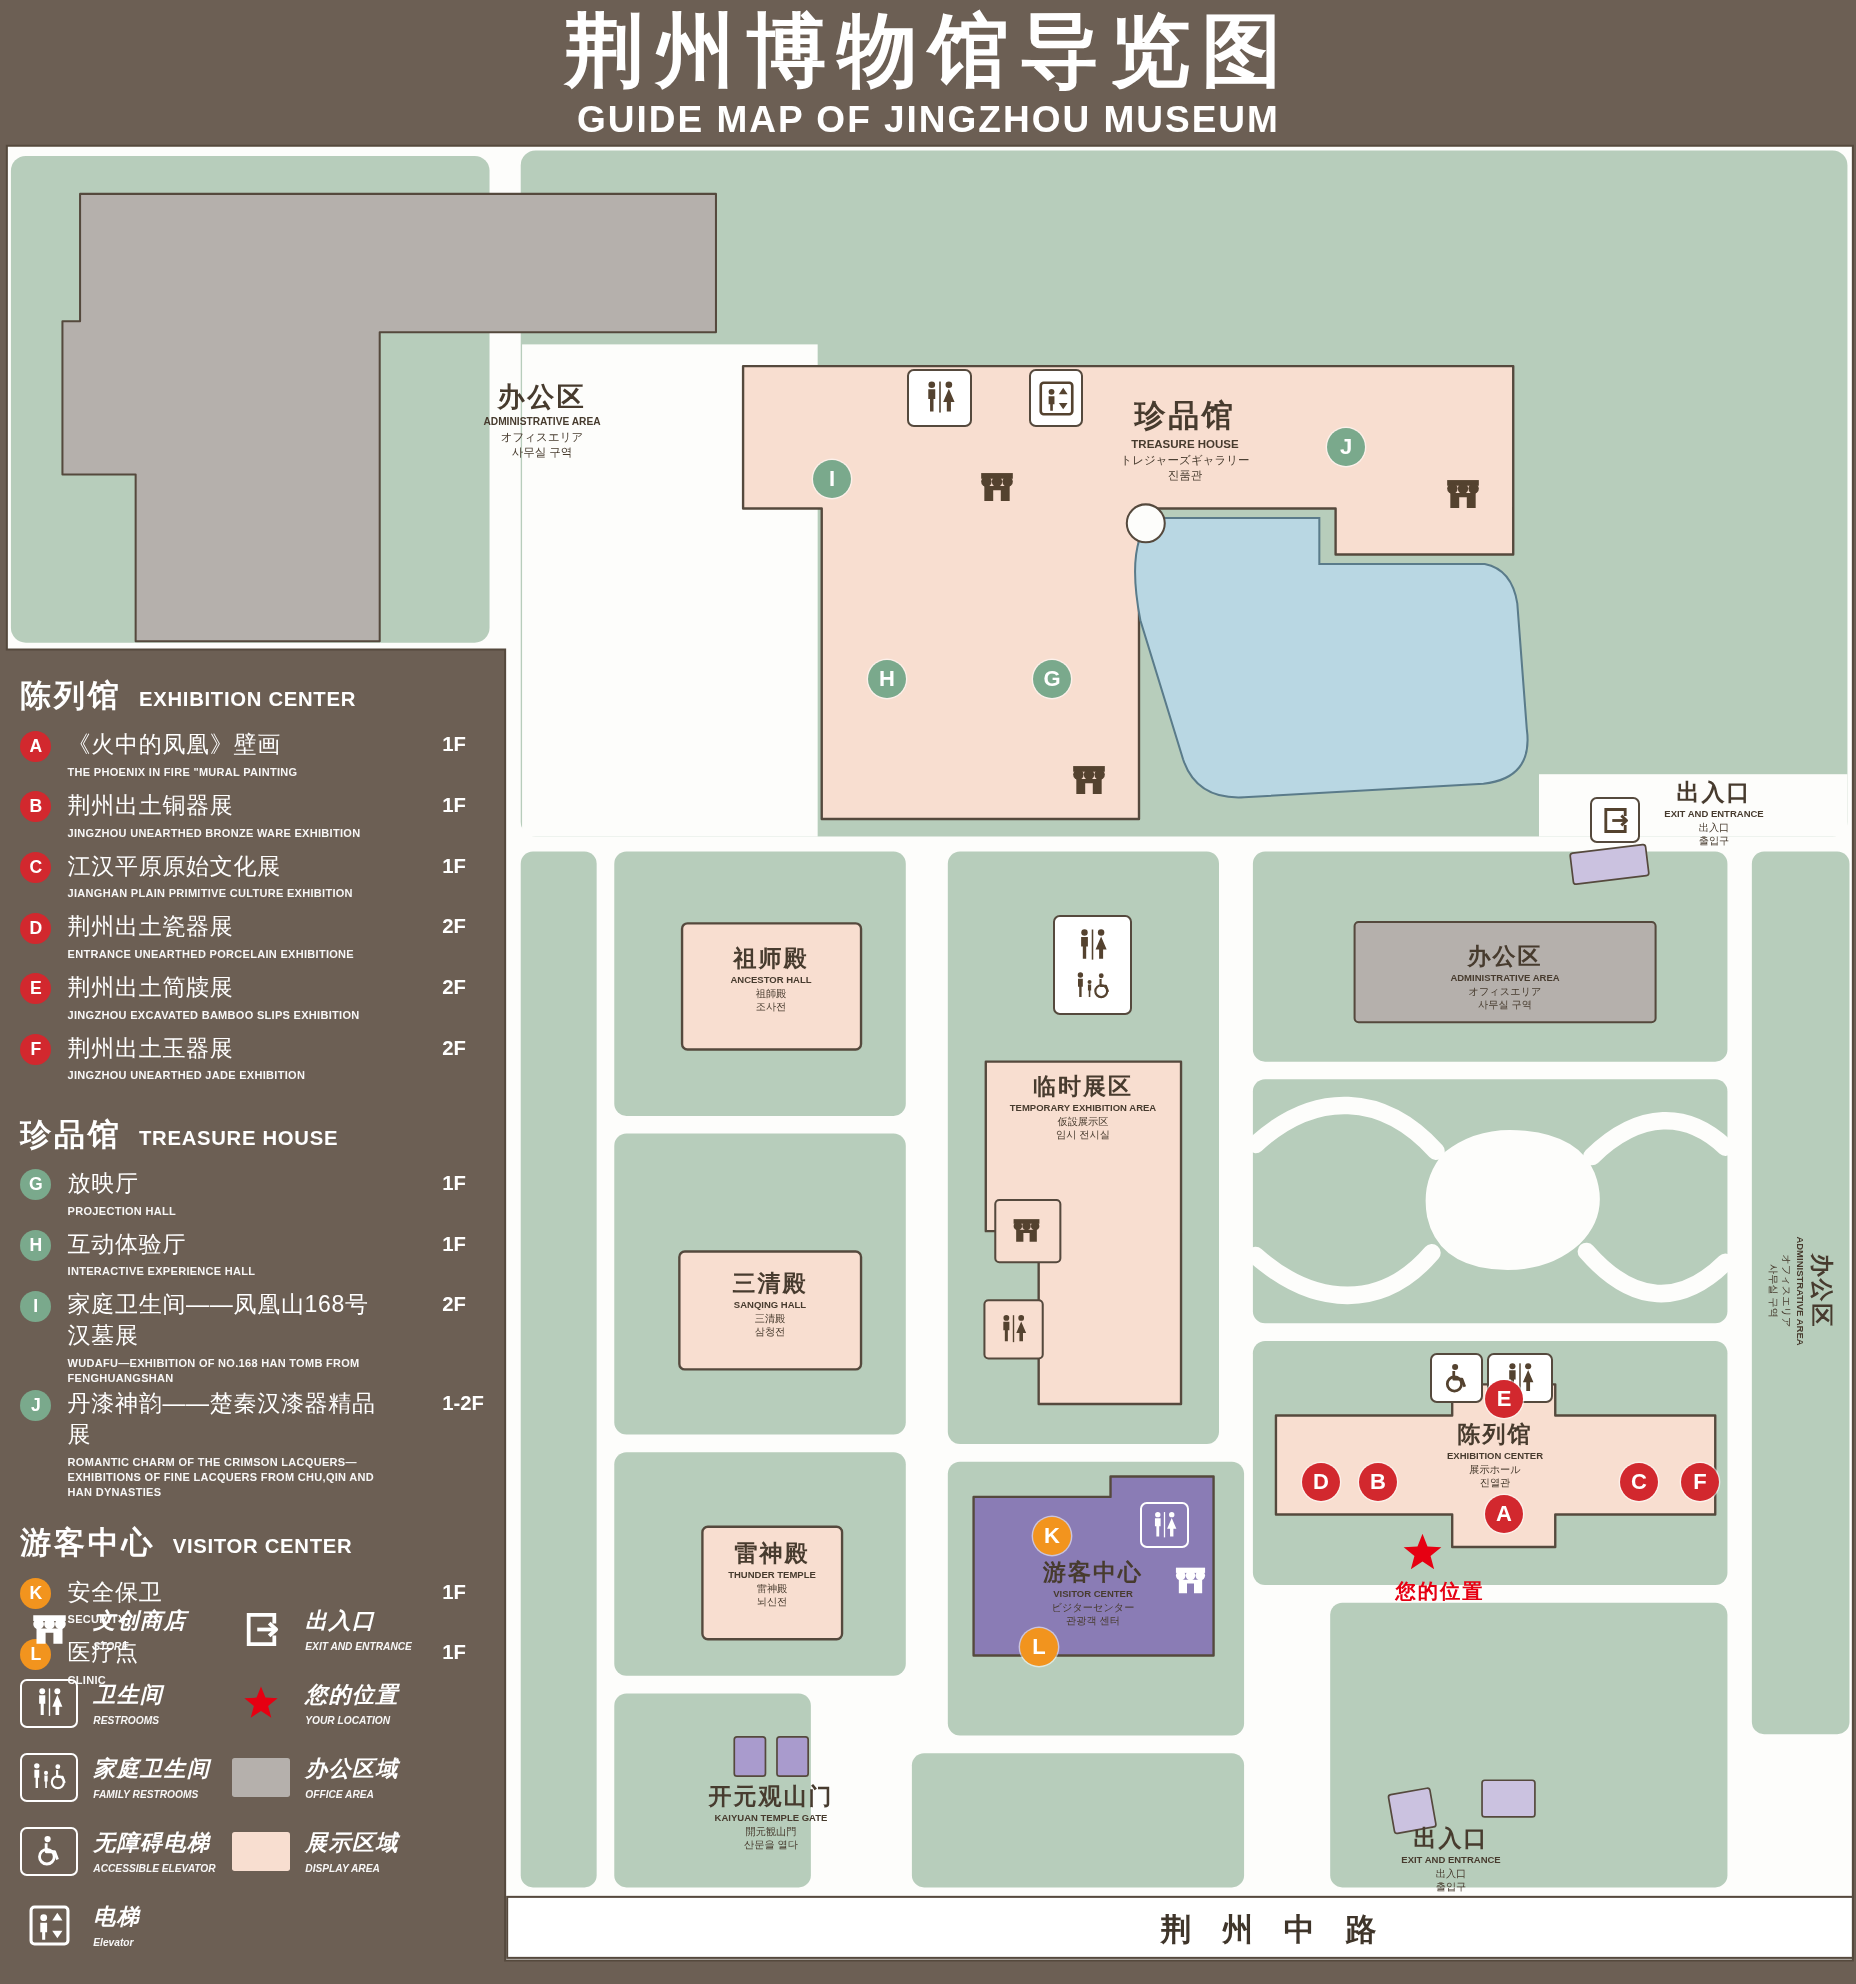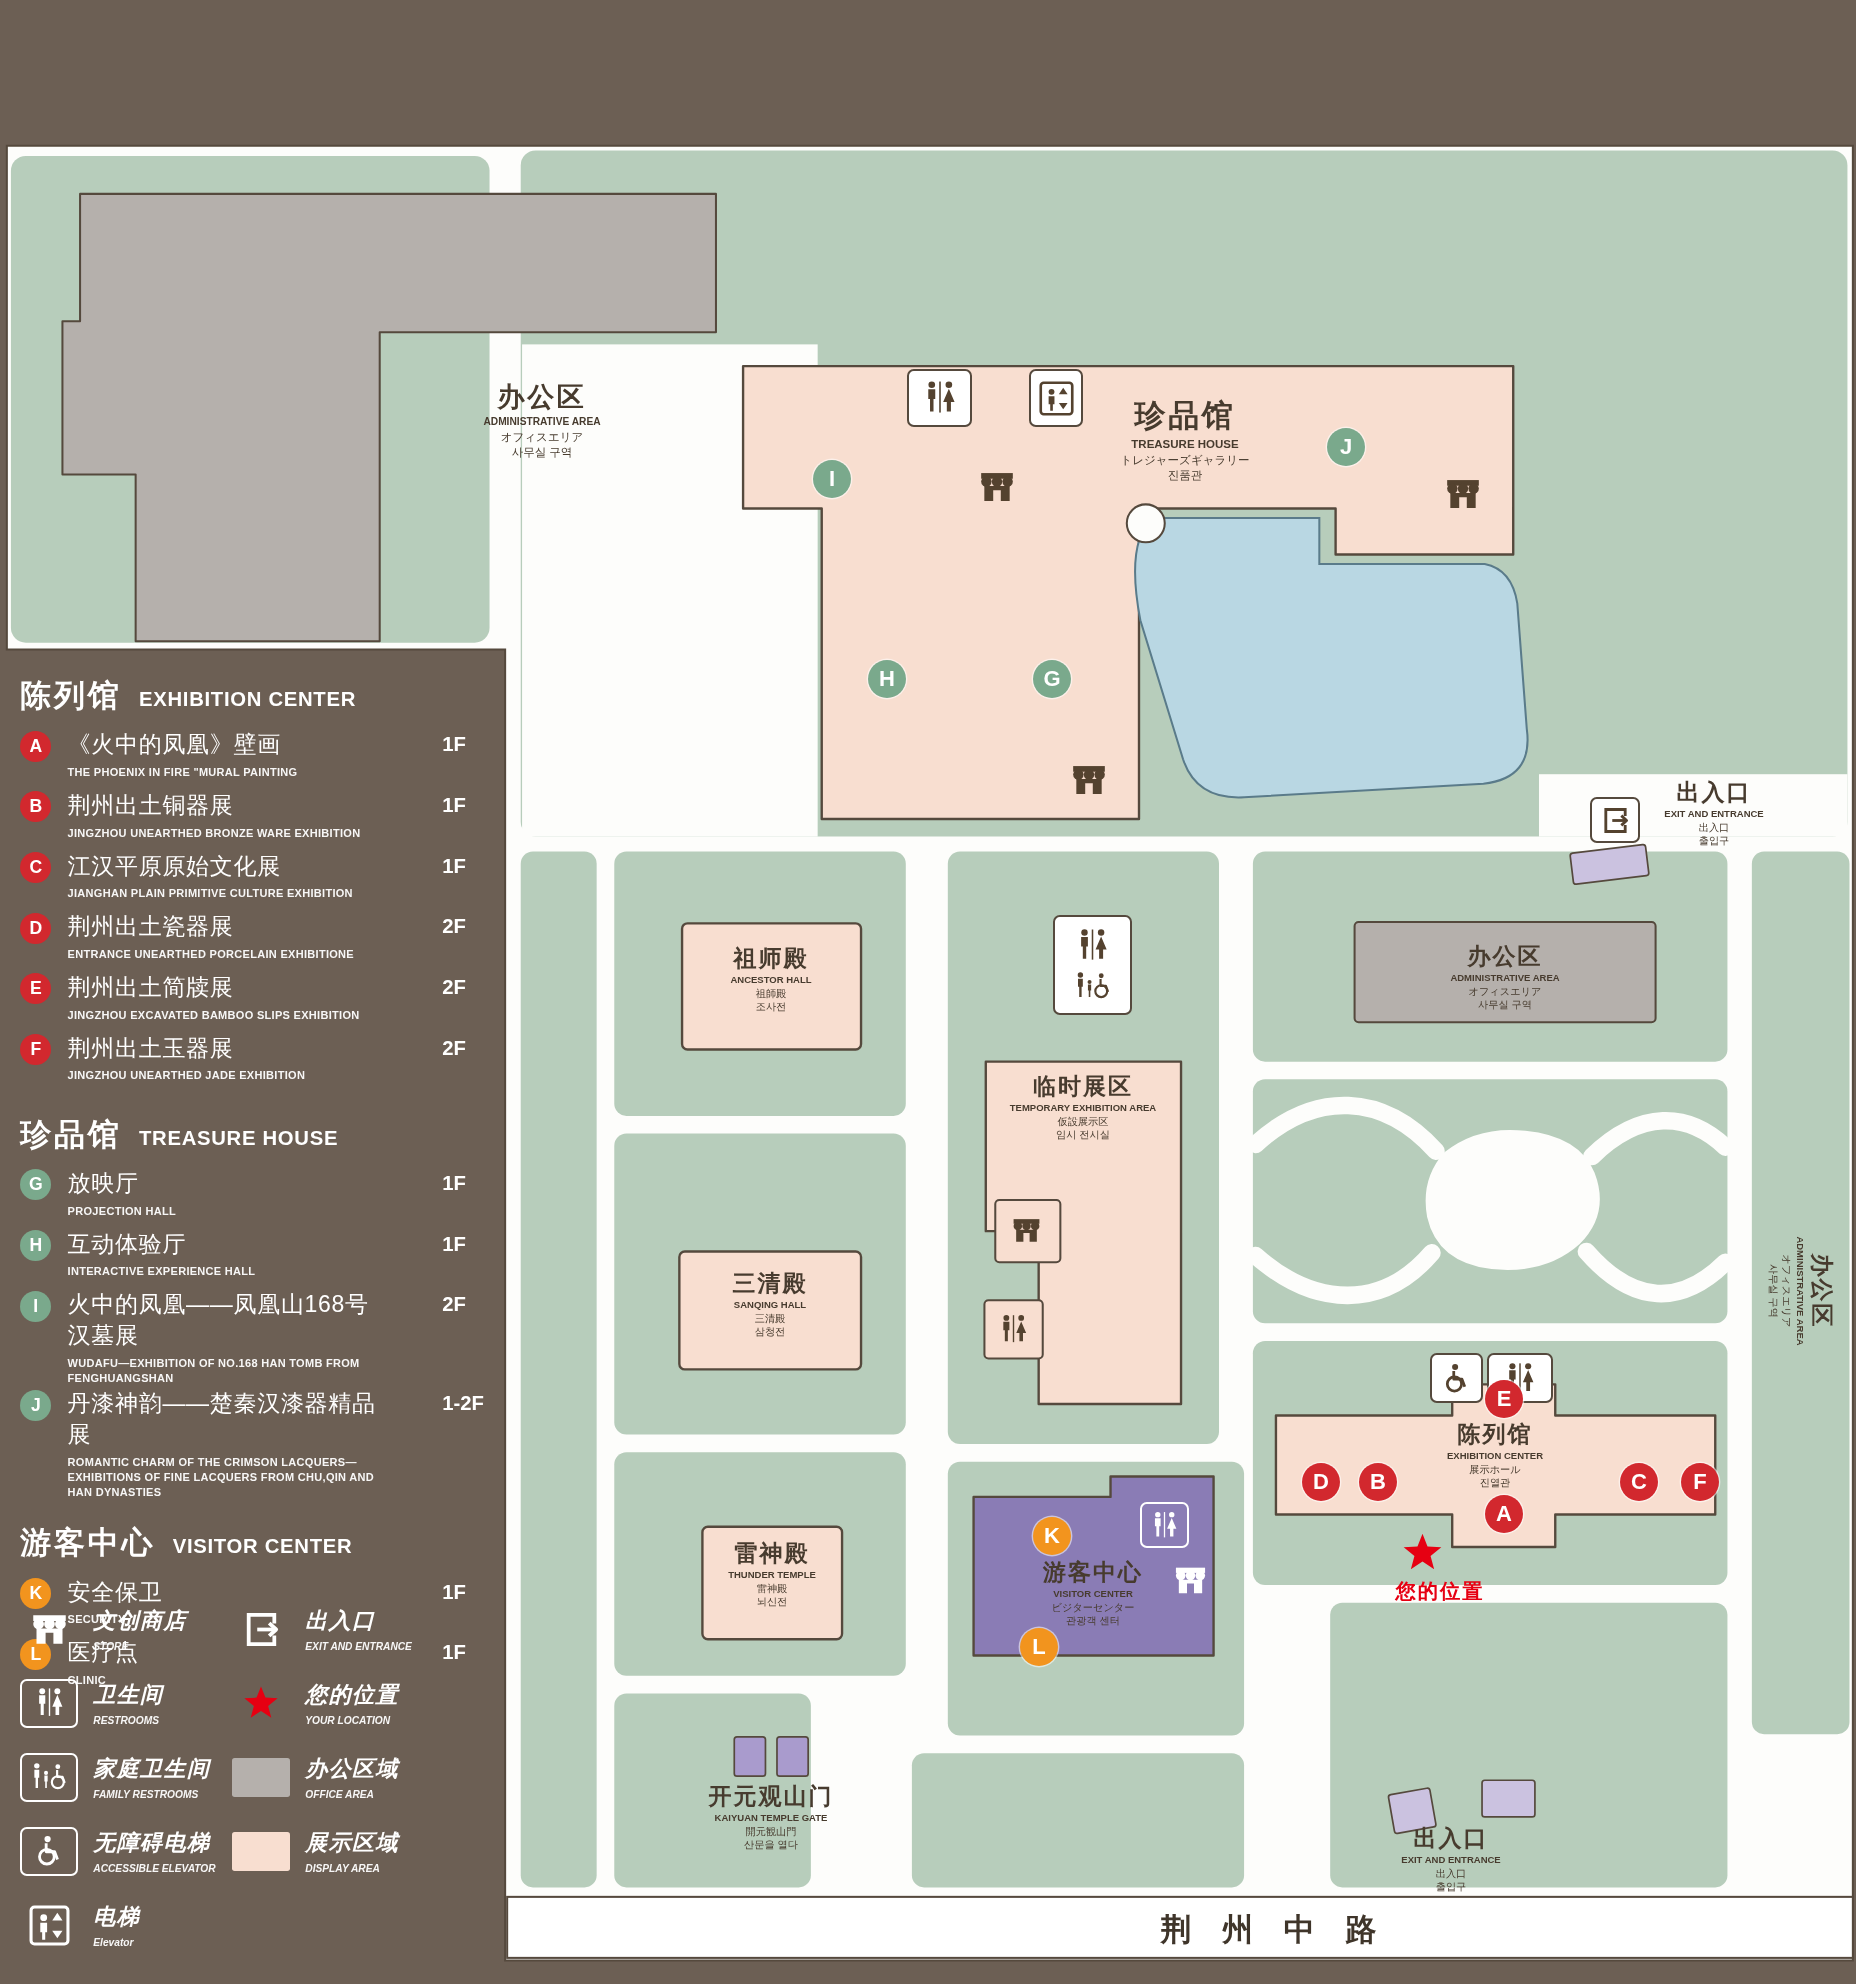--- a/index.html
+++ b/index.html
@@ -117,20 +117,24 @@
       <path fill="none" stroke="currentColor" stroke-width="2.2" stroke-linejoin="round" d="M16.5,8.2 L20.6,12 L16.5,15.8"></path>
     </symbol>
     <symbol id="i-star" viewBox="0 0 24 24">
       <path fill="currentColor" d="M12,1.5 L14.8,8.6 22.5,9 16.5,13.9 18.5,21.3 12,17 5.5,21.3 7.5,13.9 1.5,9 9.2,8.6 Z"></path>
     </symbol>
   </defs>
 </svg>
 
 <div id="page">
 
+  <div class="header">
+    <span class="t-zh">荆州博物馆导览图</span>
+    <span class="t-en">GUIDE MAP OF JINGZHOU MUSEUM</span>
+  </div>
 
   <svg id="map-base" width="1857" height="1985" viewBox="0 0 2739 2928">
 
     <path d="M10,215 H2733 V2892 H745 V958 H10 Z" fill="#fdfdfb" stroke="#55493d" stroke-width="3"></path>
 
     <rect x="16" y="230" width="706" height="718" rx="22" fill="#b7cdbb"></rect>
     <rect x="768" y="222" width="1957" height="1012" rx="22" fill="#b7cdbb"></rect>
     <rect x="768" y="1256" width="112" height="1528" rx="18" fill="#b7cdbb"></rect>
     <rect x="906" y="1256" width="430" height="390" rx="18" fill="#b7cdbb"></rect>
     <rect x="906" y="1672" width="430" height="444" rx="18" fill="#b7cdbb"></rect>
@@ -427,21 +431,21 @@
       <span class="badge green">H</span>
       <span class="lg-texts">
           <span class="lg-item-zh">互动体验厅</span>
           <span class="lg-item-en">INTERACTIVE EXPERIENCE HALL</span>
         </span>
       <span class="lg-floor">1F</span>
     </div>
     <div class="lg-item">
       <span class="badge green">I</span>
       <span class="lg-texts">
-          <span class="lg-item-zh">火中的凤凰——凤凰山168号汉墓展</span>
+          <span class="lg-item-zh">家庭卫生间——凤凰山168号汉墓展</span>
           <span class="lg-item-en">WUDAFU—EXHIBITION OF NO.168 HAN TOMB FROM FENGHUANGSHAN</span>
         </span>
       <span class="lg-floor">2F</span>
     </div>
     <div class="lg-item">
       <span class="badge green">J</span>
       <span class="lg-texts">
           <span class="lg-item-zh">丹漆神韵——楚秦汉漆器精品展</span>
           <span class="lg-item-en">ROMANTIC CHARM OF THE CRIMSON LACQUERS—EXHIBITIONS OF FINE LACQUERS FROM CHU,QIN AND HAN DYNASTIES</span>
         </span>

